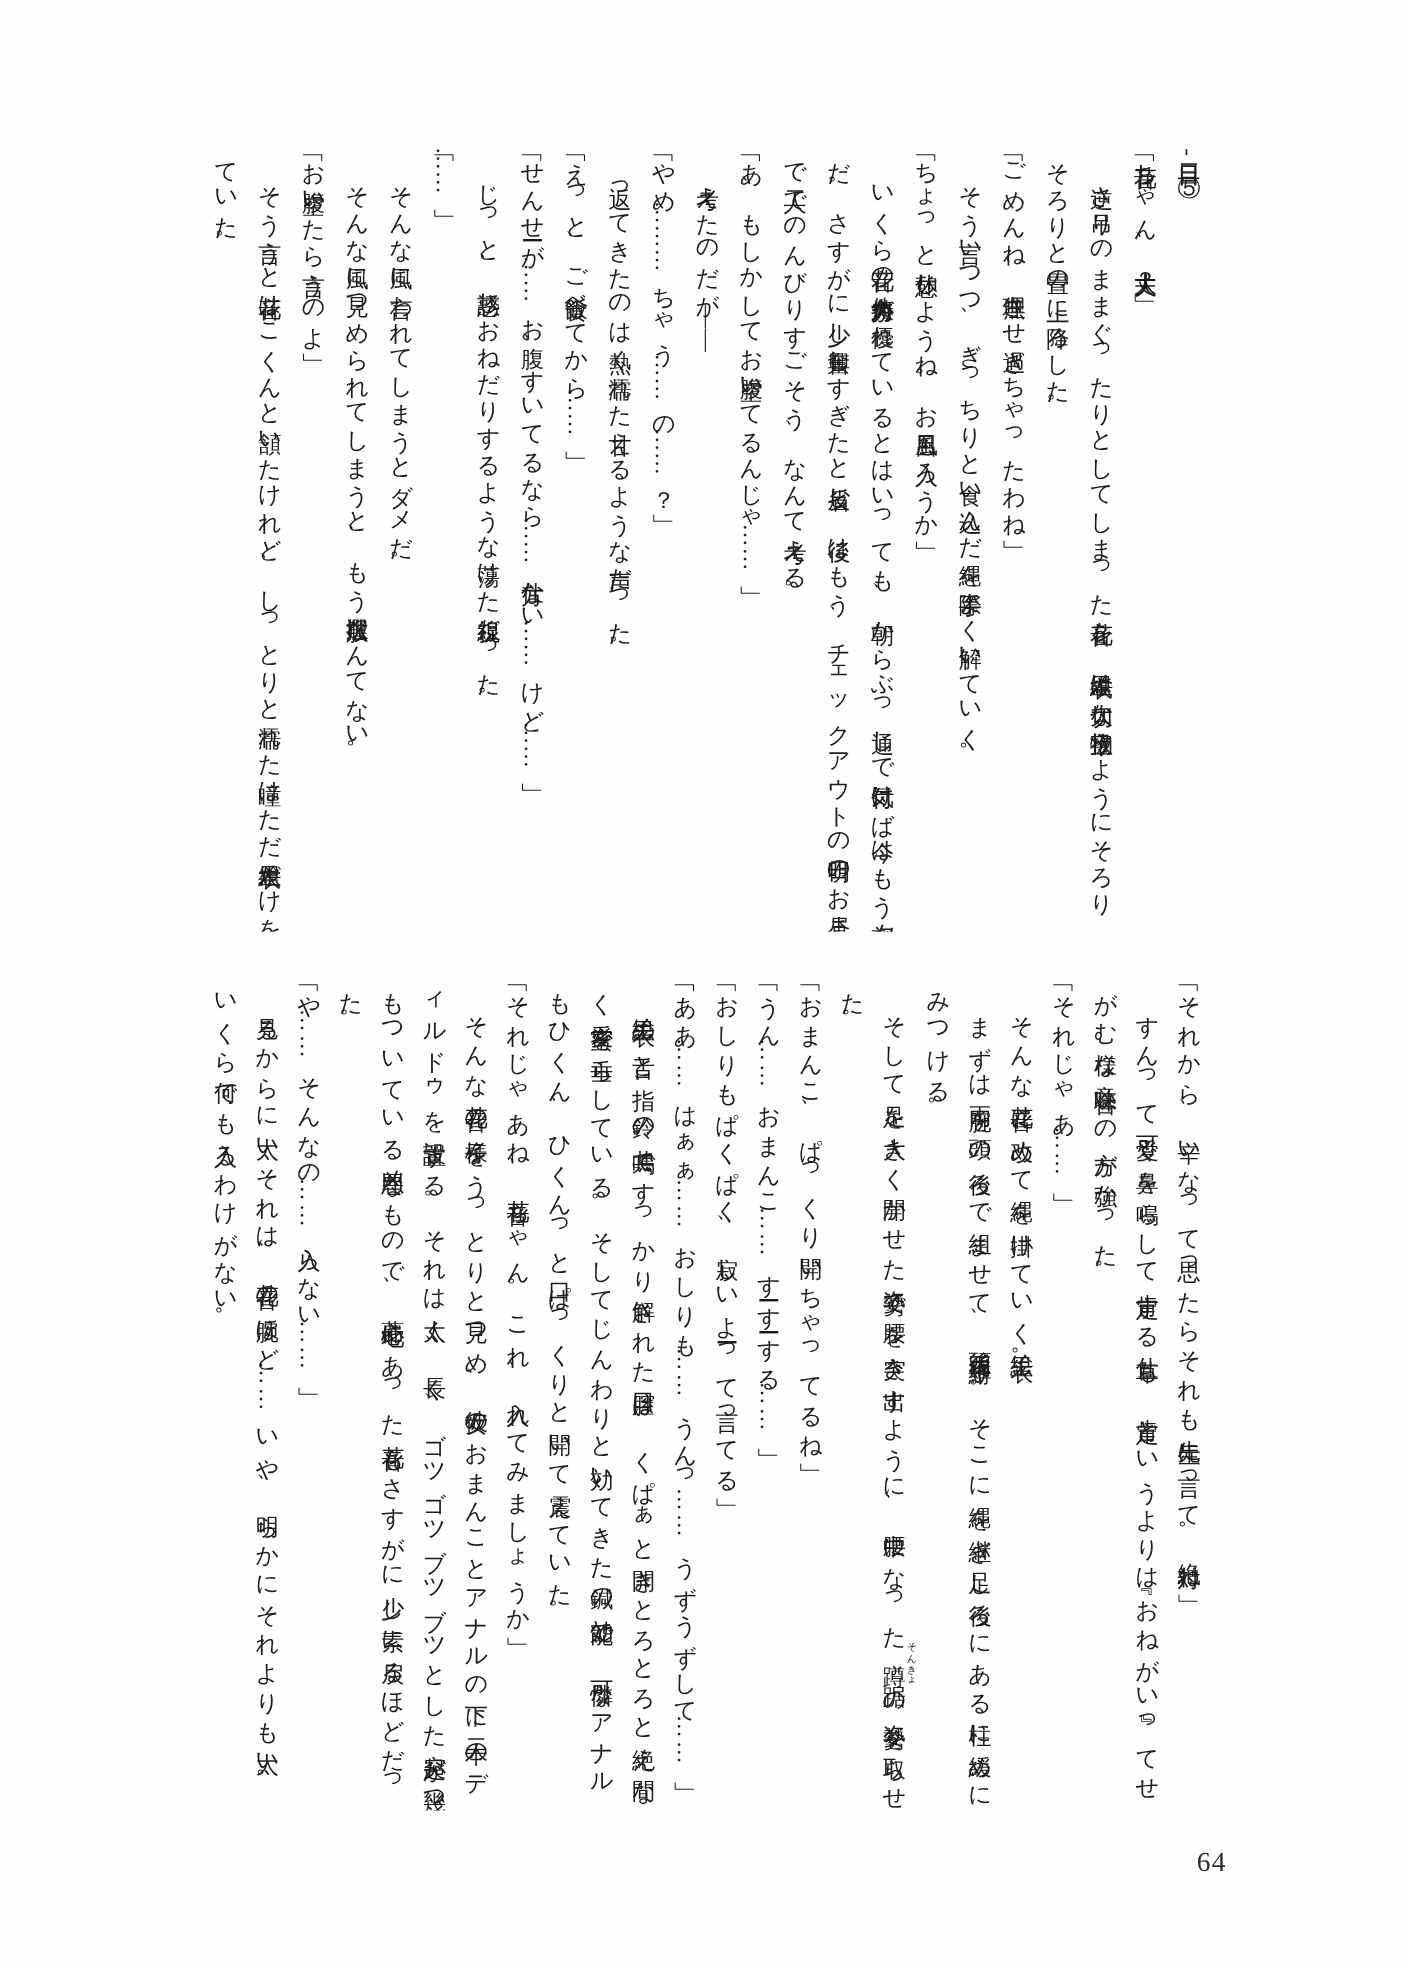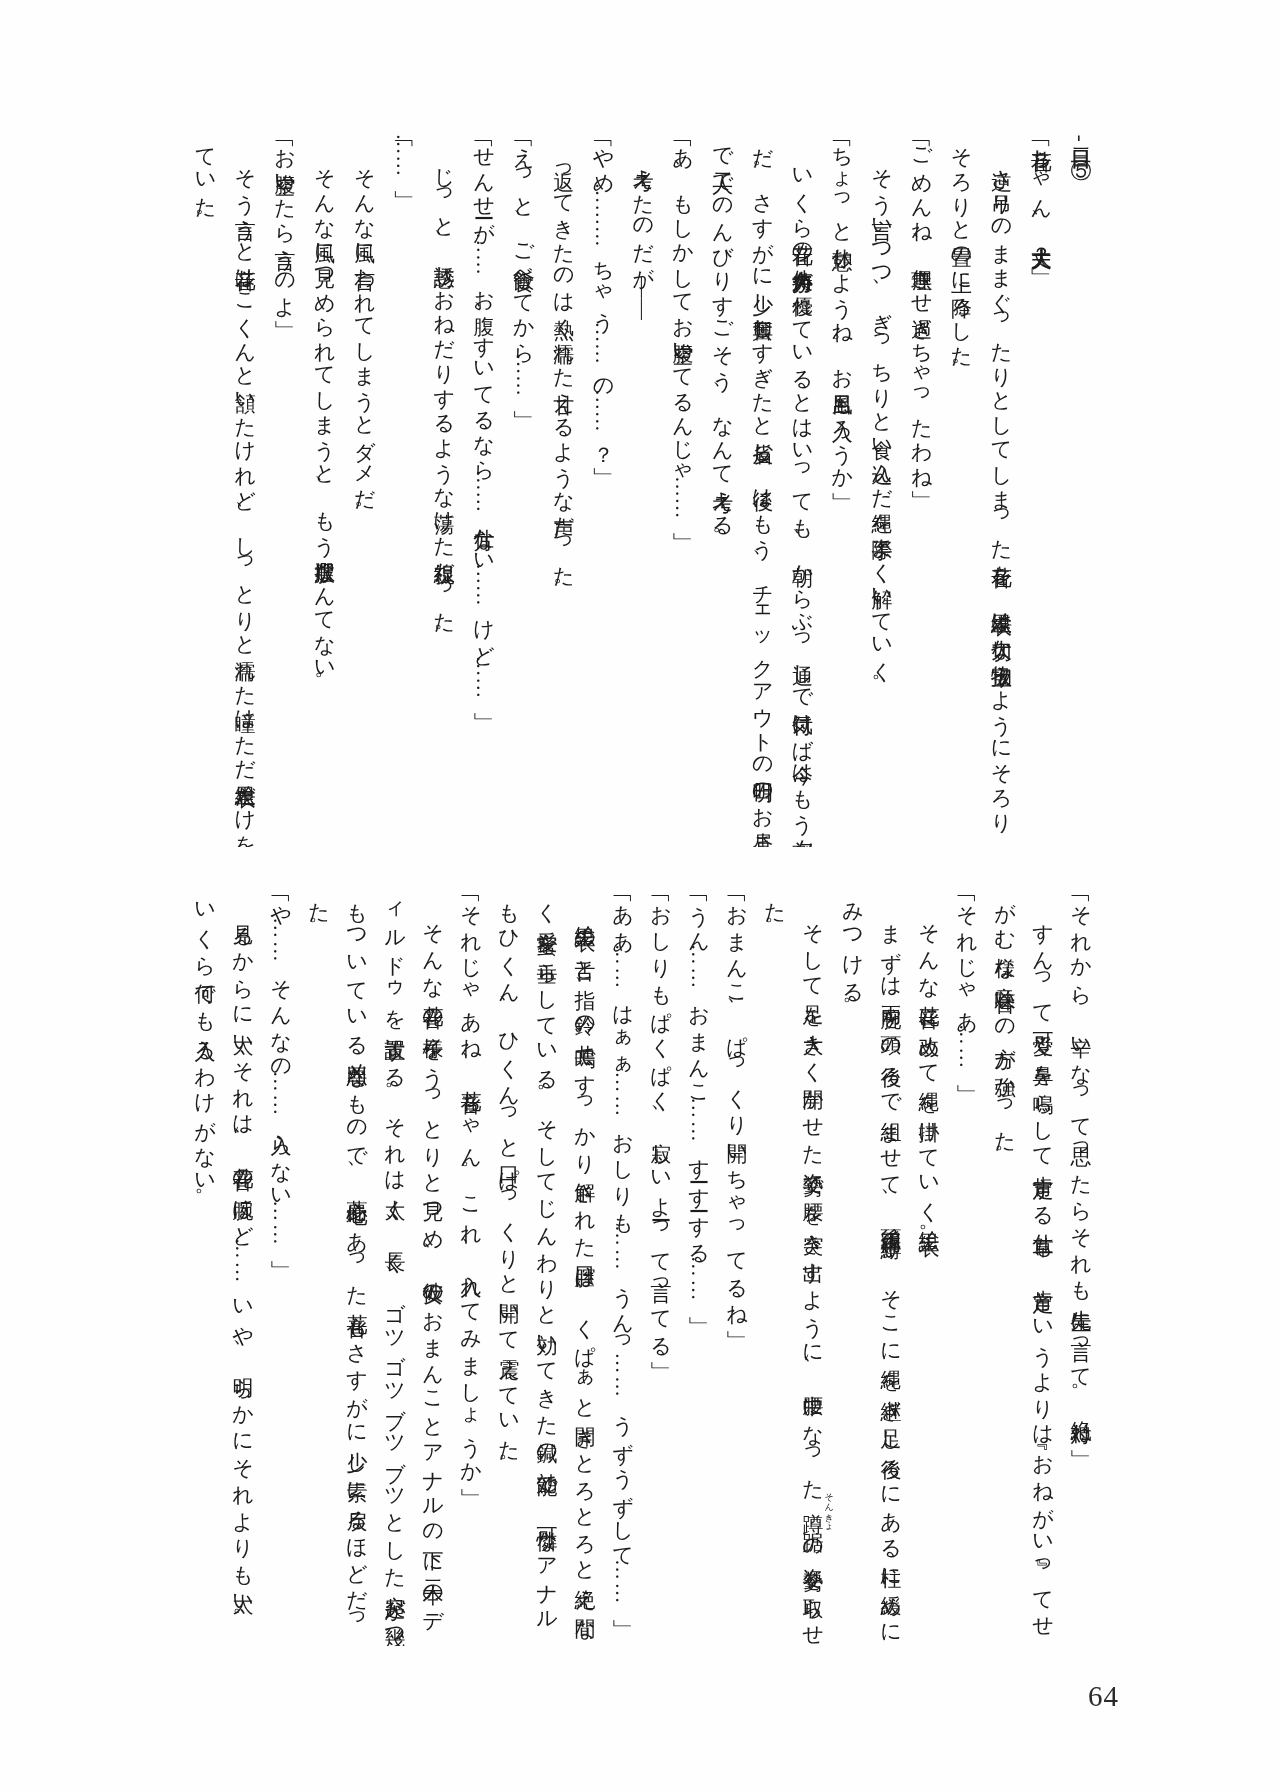--- a/index.html
+++ b/index.html
@@ -50,21 +50,21 @@
   }
   ruby > rt {
     font-size: 9px;
     letter-spacing: 0;
     color: #1c1c1c;
   }
   #page-number {
     position: absolute;
     left: 1088px;
     top: 1680px;
-    font-size: 29px;
+    font-size: 25px;
     letter-spacing: 1px;
     color: #2a2a2a;
   }
 </style>
 </head>
 <body>
 
 <div id="page">
   <div id="top-block" class="vblock">
       <p class="para">二日目‐⑤</p>

